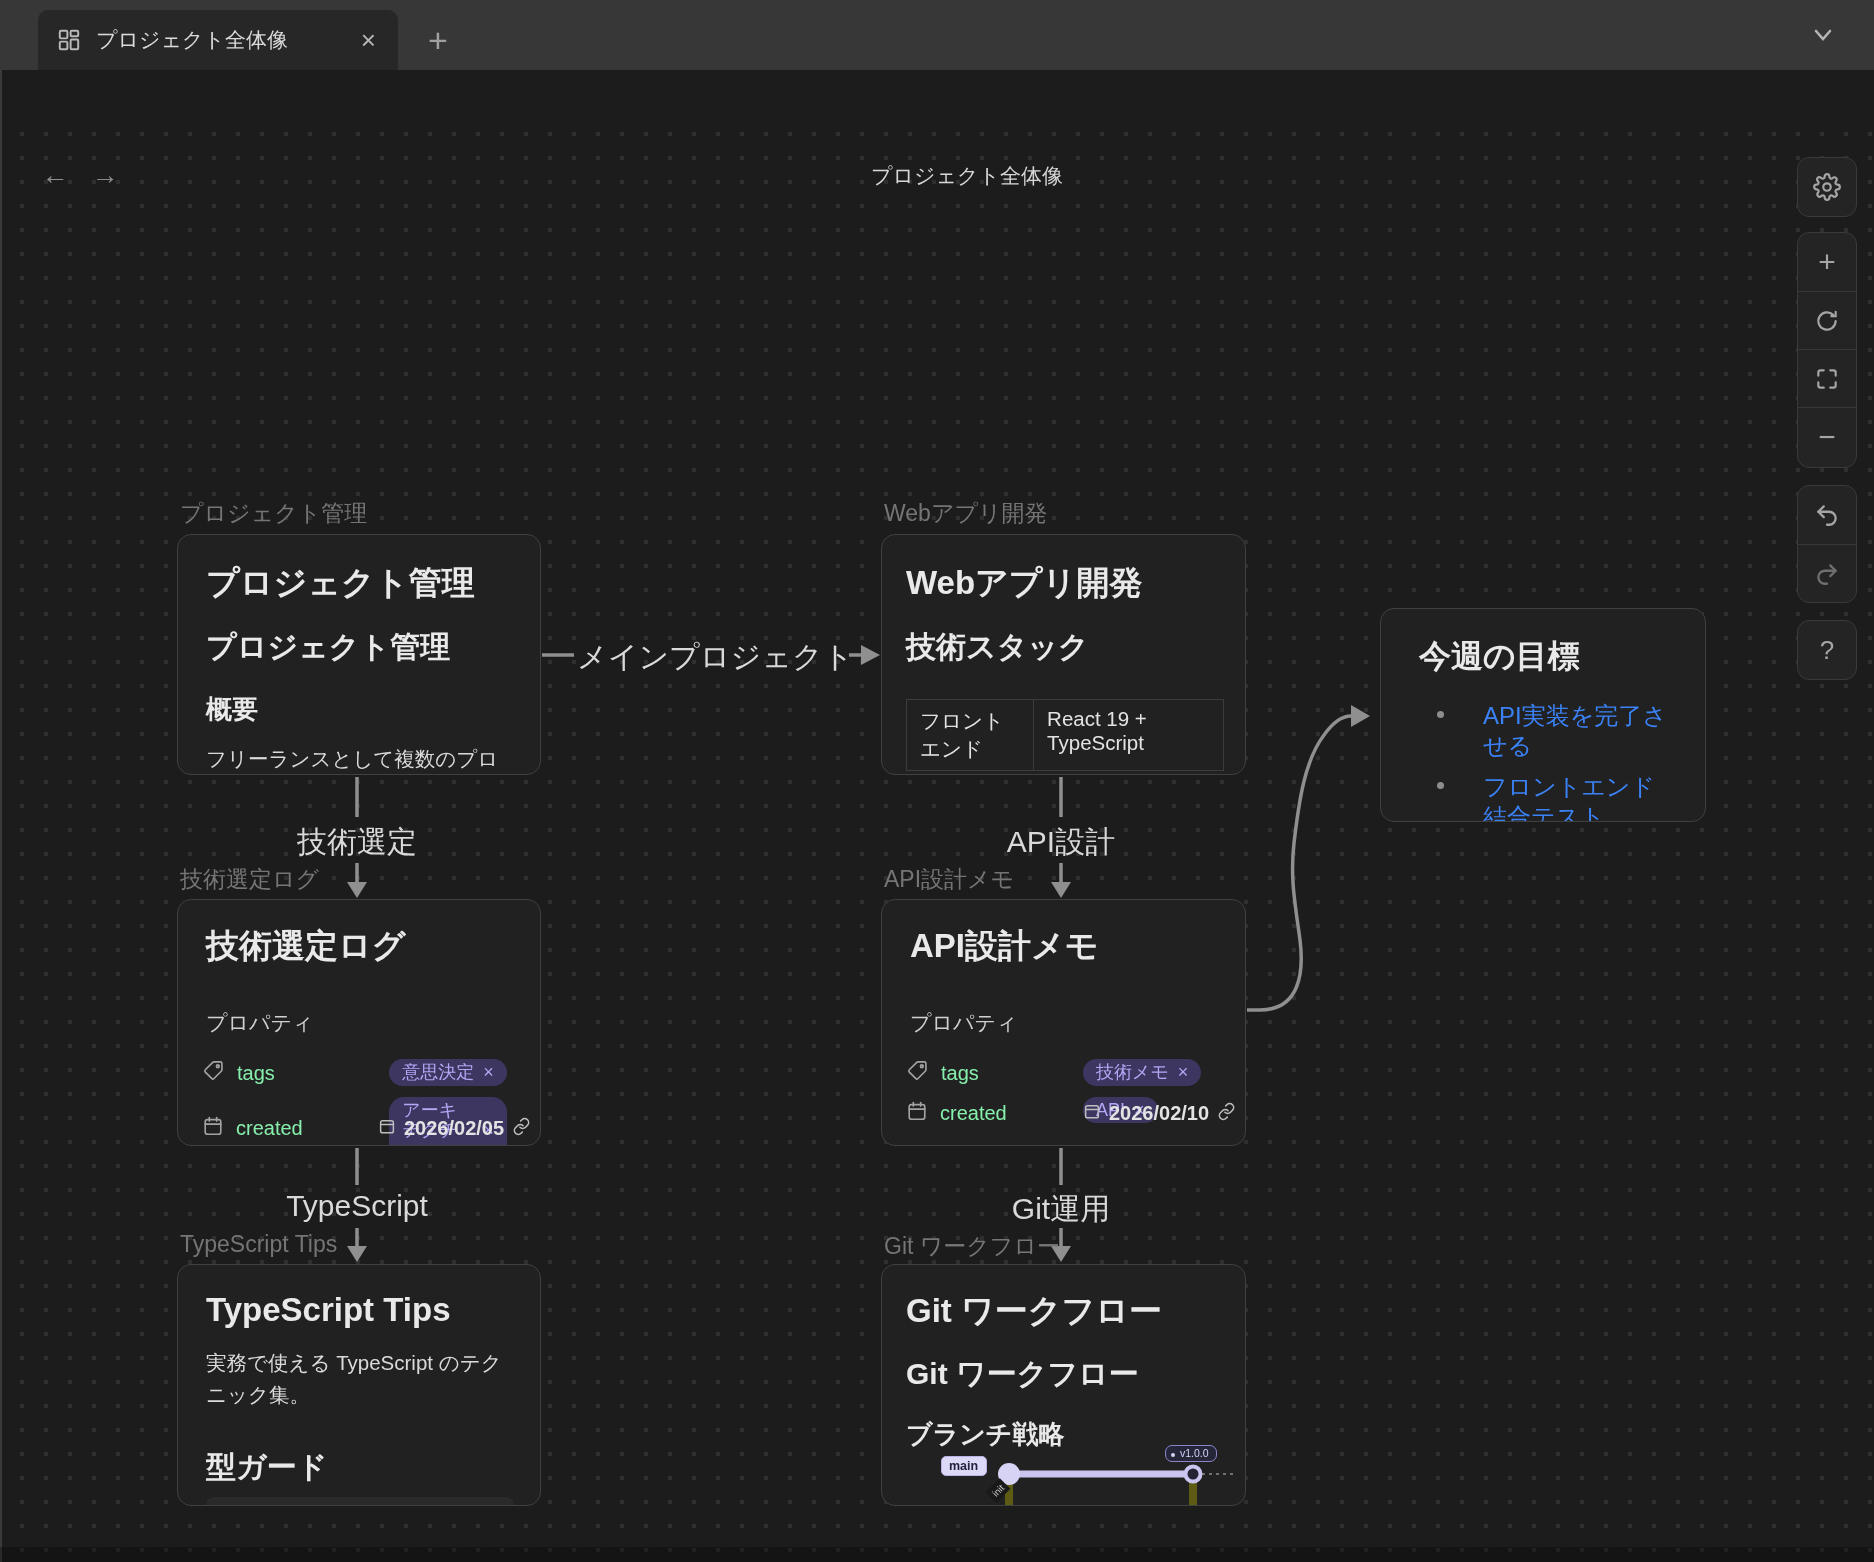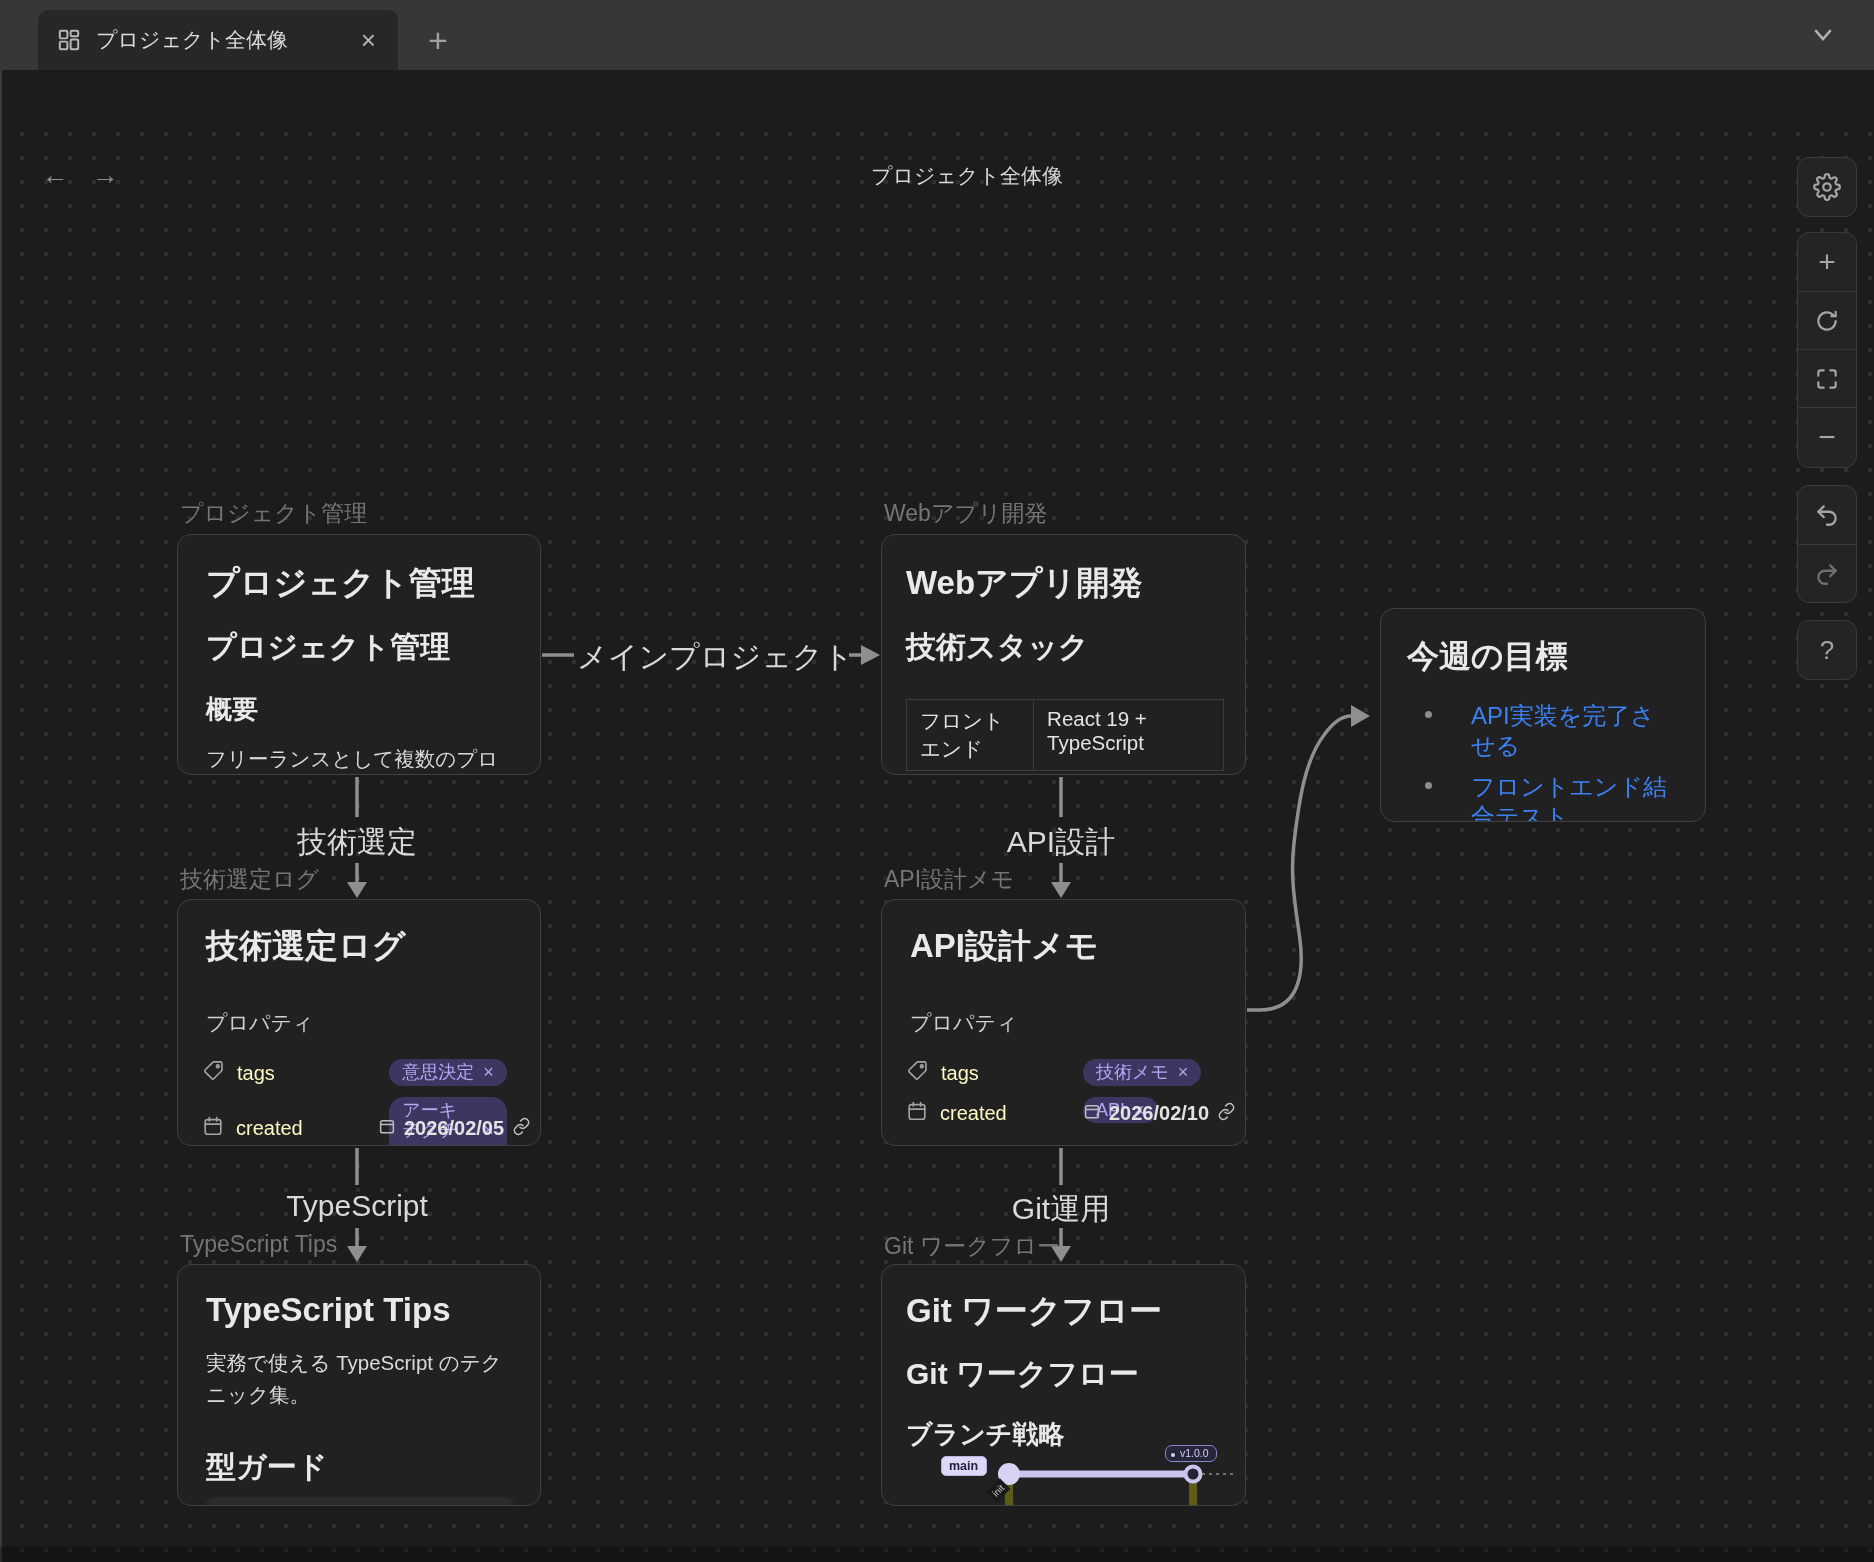--- a/index.html
+++ b/index.html
@@ -50,21 +50,21 @@
   .card-label{color:#757575;font-size:23px;white-space:nowrap;}
   .card h1,.card h2,.card h3{margin:0;color:#e9e9e9;font-weight:bold;}
   .card .h1{font-size:33px;}
   .card .h2{font-size:30px;}
   .card .h3{font-size:26px;}
   .card .body{font-size:20.5px;line-height:1.55;color:#dadada;}
 
   
   .prop-section{font-size:21px;color:#cfcfcf;}
   .prop-row{display:flex;align-items:flex-start;}
-  .prop-key{display:flex;align-items:center;gap:12px;color:#fef9c3;font-size:20px;}
+  .prop-key{display:flex;align-items:center;gap:12px;color:#86efac;font-size:20px;}
   .prop-key svg{color:#a3a3a3;}
   .pill{display:inline-flex;align-items:center;gap:9px;background:#3d3660;color:#b4a7f5;
         border-radius:15px;padding:3px 13px;font-size:18px;line-height:1.15;}
   .pill .x{color:#b4a7f5;font-size:18px;}
   .created-val{display:flex;align-items:center;gap:8px;color:#e3e3e3;font-size:20px;font-weight:bold;}
   .created-val svg{color:#bdbdbd;}
   .link-ico{color:#9a9a9a;}
 
   
   .wtable{border-collapse:collapse;font-size:20.5px;color:#e3e3e3;}
@@ -252,21 +252,21 @@
   <table class="wtable" style="margin-top:31px;width:318px;">
     <tbody>
     <tr>
       <td>フロントエンド</td>
       <td>React 19 + TypeScript</td>
     </tr>
   </tbody>
     </table>
 </div>
 
-<div class="abs card" style="left:1380px;top:608px;width:326px;height:214px;padding:20px 26px;">
+<div class="abs card" style="left:1380px;top:608px;width:326px;height:214px;padding:20px 38px;">
   <h1 class="h2" style="font-size:32px;margin-top:6px;">今週の目標</h1>
   <div style="margin-top:22px;margin-left:18px;">
     <div class="bullet-row">
       <span class="bullet-dot"></span>
       <span class="bullet-txt">API実装を完了させる</span>
     </div>
     <div class="bullet-row">
       <span class="bullet-dot"></span>
       <span class="bullet-txt">フロントエンド結合テスト</span>
     </div>

